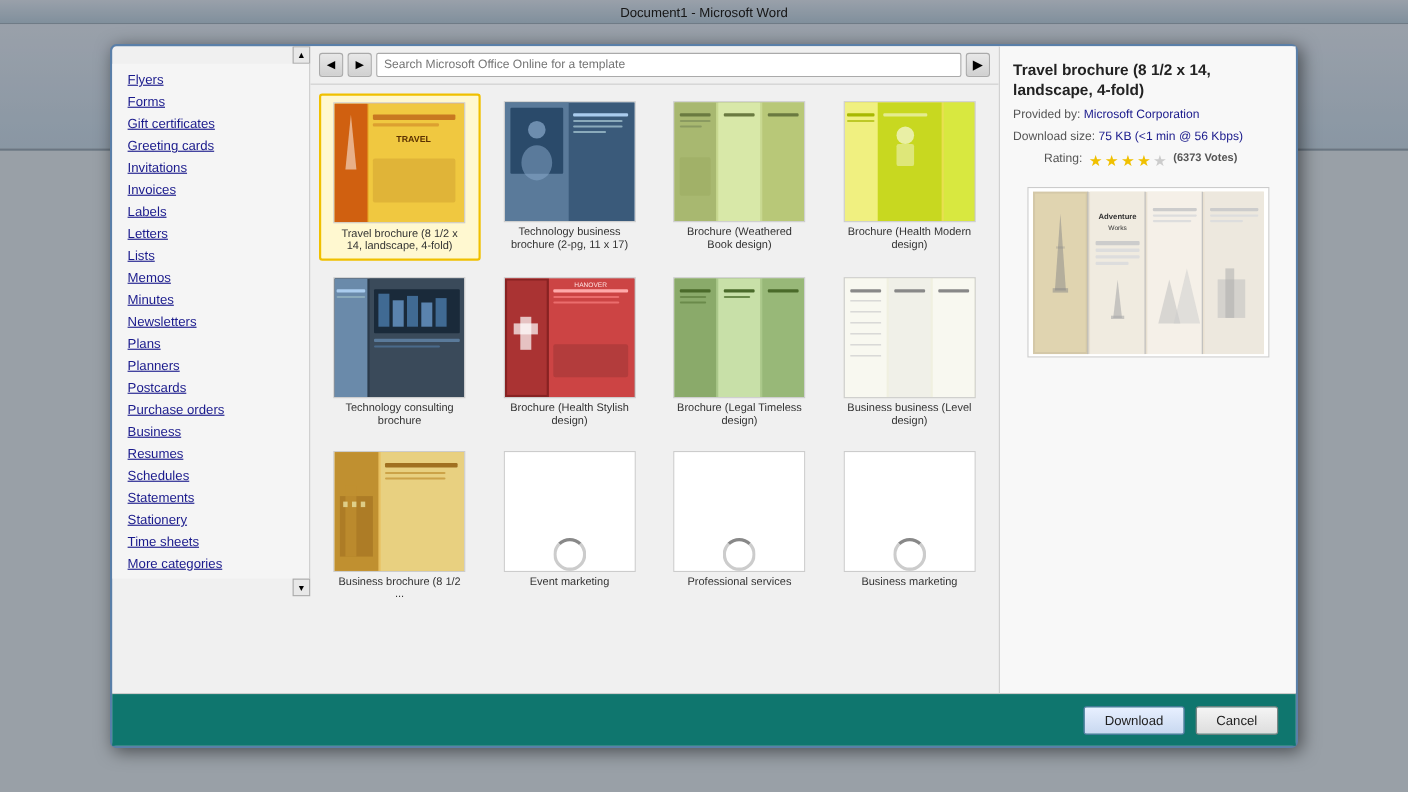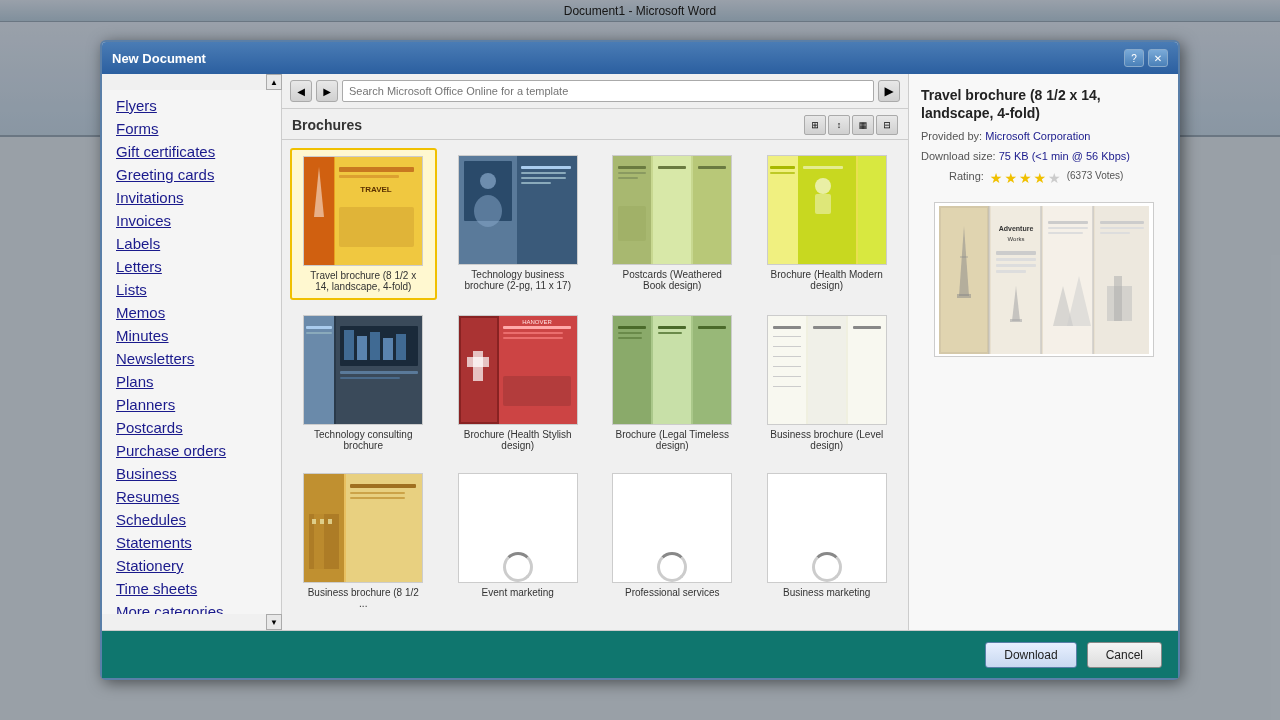--- a/index.html
+++ b/index.html
@@ -117,21 +117,21 @@
     .sidebar {
       width: 180px;
       background: #f5f5f5;
       border-right: 1px solid #ccc;
       overflow-y: auto;
       padding: 4px 0;
     }
     .sidebar-item {
       padding: 3px 14px;
       cursor: pointer;
-      font-size: 15px;
+      font-size: 12px;
       color: #1a1a8c;
       text-decoration: underline;
     }
 
     
     .main-content {
       flex: 1;
       display: flex;
       flex-direction: column;
       overflow: hidden;
@@ -307,20 +307,21 @@
       font-size: 14px;
     }
     .star-empty {
       color: #ccc;
       font-size: 14px;
     }
     .votes {
       color: #555;
       font-size: 10px;
       margin-left: 4px;
+      font-weight: bold;
     }
     .preview-image {
       width: 220px;
       height: 155px;
       border: 1px solid #ccc;
       background: white;
       margin-top: 8px;
       overflow: hidden;
       display: flex;
       align-items: center;
@@ -427,27 +428,20 @@
   </div>
   <div class="word-ribbon">
     <div class="ribbon-tabs">
     </div>
   </div>
 </div>
 
 <div class="dialog-overlay">
   <div class="dialog">
 
-    <div class="dialog-titlebar">
-      <span class="dialog-title-text">New Document</span>
-      <div class="dialog-title-buttons">
-        <div class="dialog-btn">?</div>
-        <div class="dialog-btn">✕</div>
-      </div>
-    </div>
 
     <div class="dialog-body">
 
       <div class="sidebar-wrapper">
         <div class="scroll-arrow">▲</div>
         <div class="sidebar" id="sidebar-list">
         <div class="sidebar-item">Flyers</div>
             <div class="sidebar-item">Forms</div>
             <div class="sidebar-item">Gift certificates</div>
             <div class="sidebar-item">Greeting cards</div>
@@ -482,29 +476,20 @@
           </div>
           <div class="nav-btn">
             <span>▶</span>
           </div>
           <input class="search-input" type="text" placeholder="Search Microsoft Office Online for a template" style="">
           <div class="search-go-btn">
             <span>▶</span>
           </div>
         </div>
 
-        <div class="section-header">
-          <span class="section-title">Brochures</span>
-          <div class="view-btns">
-            <div class="view-btn">⊞</div>
-            <div class="view-btn">↕</div>
-            <div class="view-btn">▦</div>
-            <div class="view-btn">⊟</div>
-          </div>
-        </div>
 
         <div class="templates-area">
           <div class="templates-grid" id="templates-grid">
           <div class="template-item selected">
                 <div class="template-thumb thumb-travel">
                   <svg width="118" height="108">
           <rect width="118" height="108" fill="#e8a020"></rect>
           <rect x="0" y="0" width="30" height="108" fill="#d06010"></rect>
           <polygon points="15,10 10,60 20,60" fill="#fff" opacity="0.5"></polygon>
           <rect x="31" y="0" width="87" height="108" fill="#f0c840"></rect>
@@ -541,21 +526,21 @@
           <rect x="40" y="0" width="38" height="108" fill="#d8e8a8"></rect>
           <rect x="80" y="0" width="38" height="108" fill="#b8c878"></rect>
           <rect x="5" y="10" width="28" height="3" fill="#6a7a40" rx="1"></rect>
           <rect x="5" y="16" width="28" height="2" fill="#8a9a60" rx="1"></rect>
           <rect x="5" y="21" width="20" height="2" fill="#8a9a60" rx="1"></rect>
           <rect x="5" y="50" width="28" height="35" fill="#9aaa60" opacity="0.5" rx="2"></rect>
           <rect x="45" y="10" width="28" height="3" fill="#6a7a40" rx="1"></rect>
           <rect x="85" y="10" width="28" height="3" fill="#6a7a40" rx="1"></rect>
         </svg>
                 </div>
-                <div class="template-name">Postcards (Weathered Book design)</div>
+                <div class="template-name">Brochure (Weathered Book design)</div>
               </div>
               <div class="template-item">
                 <div class="template-thumb thumb-health-modern">
                   <svg width="118" height="108">
           <rect width="118" height="108" fill="#e8e050"></rect>
           <rect x="0" y="0" width="30" height="108" fill="#f0f080"></rect>
           <rect x="30" y="0" width="58" height="108" fill="#c8d820"></rect>
           <rect x="90" y="0" width="28" height="108" fill="#d8e840"></rect>
 
           <circle cx="55" cy="30" r="8" fill="#fff" opacity="0.6"></circle>
@@ -635,21 +620,21 @@
           <rect x="5" y="30" width="28" height="1" fill="#ccc"></rect>
           <rect x="5" y="40" width="28" height="1" fill="#ccc"></rect>
           <rect x="5" y="50" width="28" height="1" fill="#ccc"></rect>
           <rect x="5" y="60" width="28" height="1" fill="#ccc"></rect>
           <rect x="5" y="70" width="28" height="1" fill="#ccc"></rect>
           <rect x="5" y="10" width="28" height="3" fill="#888" rx="1"></rect>
           <rect x="45" y="10" width="28" height="3" fill="#888" rx="1"></rect>
           <rect x="85" y="10" width="28" height="3" fill="#888" rx="1"></rect>
         </svg>
                 </div>
-                <div class="template-name">Business brochure (Level design)</div>
+                <div class="template-name">Business business (Level design)</div>
               </div>
               <div class="template-item">
                 <div class="template-thumb thumb-biz-half">
                   <svg width="118" height="108">
           <rect width="118" height="108" fill="#e8c060"></rect>
           <rect x="0" y="0" width="40" height="108" fill="#c09030"></rect>
           <rect x="42" y="0" width="76" height="108" fill="#e8d080"></rect>
 
           <rect x="5" y="40" width="30" height="55" fill="#a07020" opacity="0.6"></rect>
           <rect x="10" y="30" width="10" height="65" fill="#c09030" opacity="0.7"></rect>

